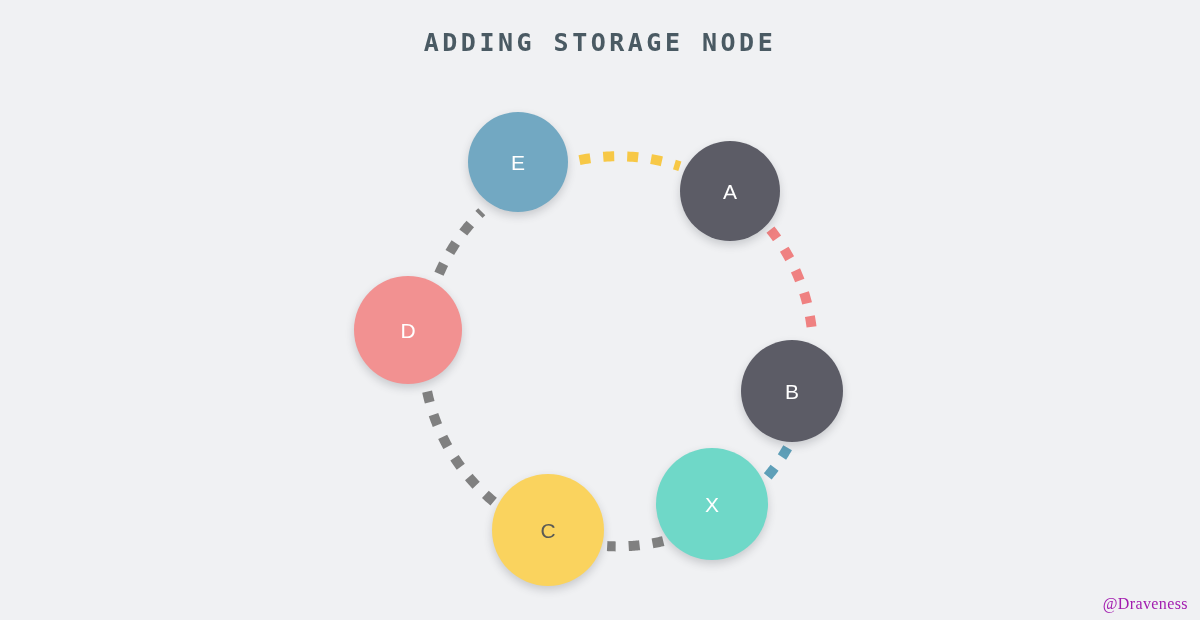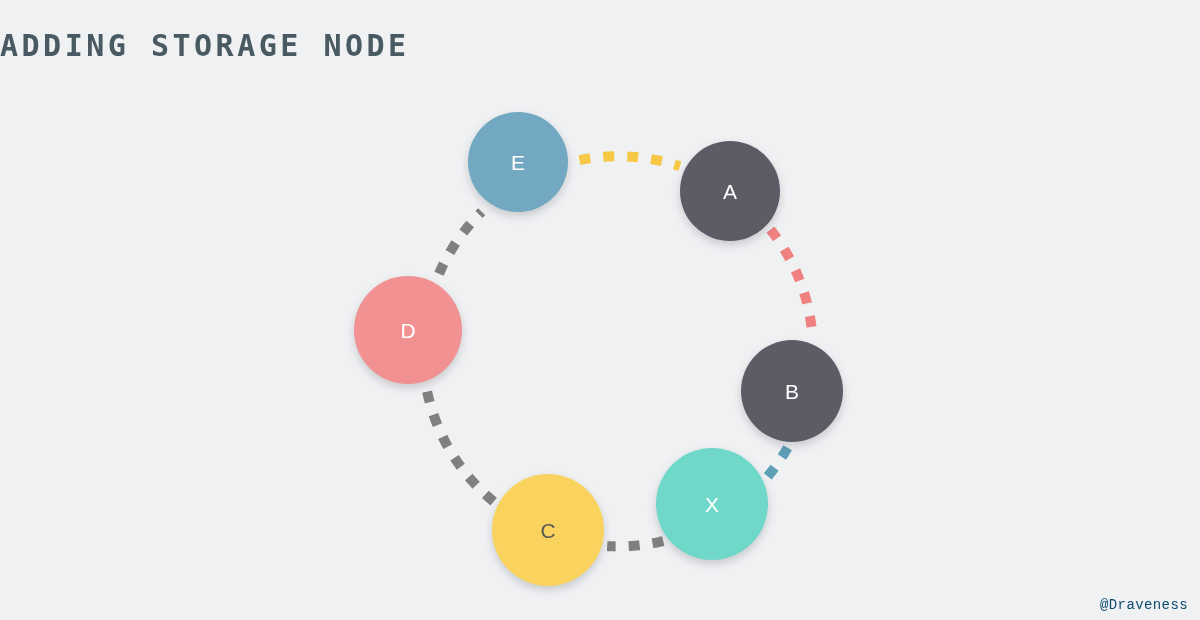--- a/index.html
+++ b/index.html
@@ -18,22 +18,23 @@
   #canvas {
     position: relative;
     width: 1200px;
     height: 620px;
   }
   .title {
     position: absolute;
     top: 28px;
     left: 0;
     width: 1200px;
+    text-align: center;
     font-family: "DejaVu Sans Mono", "Liberation Mono", monospace;
-    font-size: 30px;
+    font-size: 25px;
     font-weight: bold;
     letter-spacing: 3.5px;
     color: #4A5A63;
     white-space: pre;
   }
   .ring-svg {
     position: absolute;
     left: 0;
     top: 0;
     width: 1200px;
@@ -52,23 +53,23 @@
     font-family: "Liberation Sans", sans-serif;
     font-size: 21px;
     font-weight: 400;
     line-height: 1;
     user-select: none;
   }
   .watermark {
     position: absolute;
     right: 12px;
     bottom: 7px;
-    font-family: Liberation Mono, monospace;
-    font-size: 14px;
-    color: #0c4a6e;
+    font-family: Liberation Serif, serif;
+    font-size: 16px;
+    color: #a21caf;
     letter-spacing: 0.4px;
   }
 </style>
 </head>
 <body>
 
 <div id="canvas">
 
   <div class="title">ADDING STORAGE NODE</div>
 

